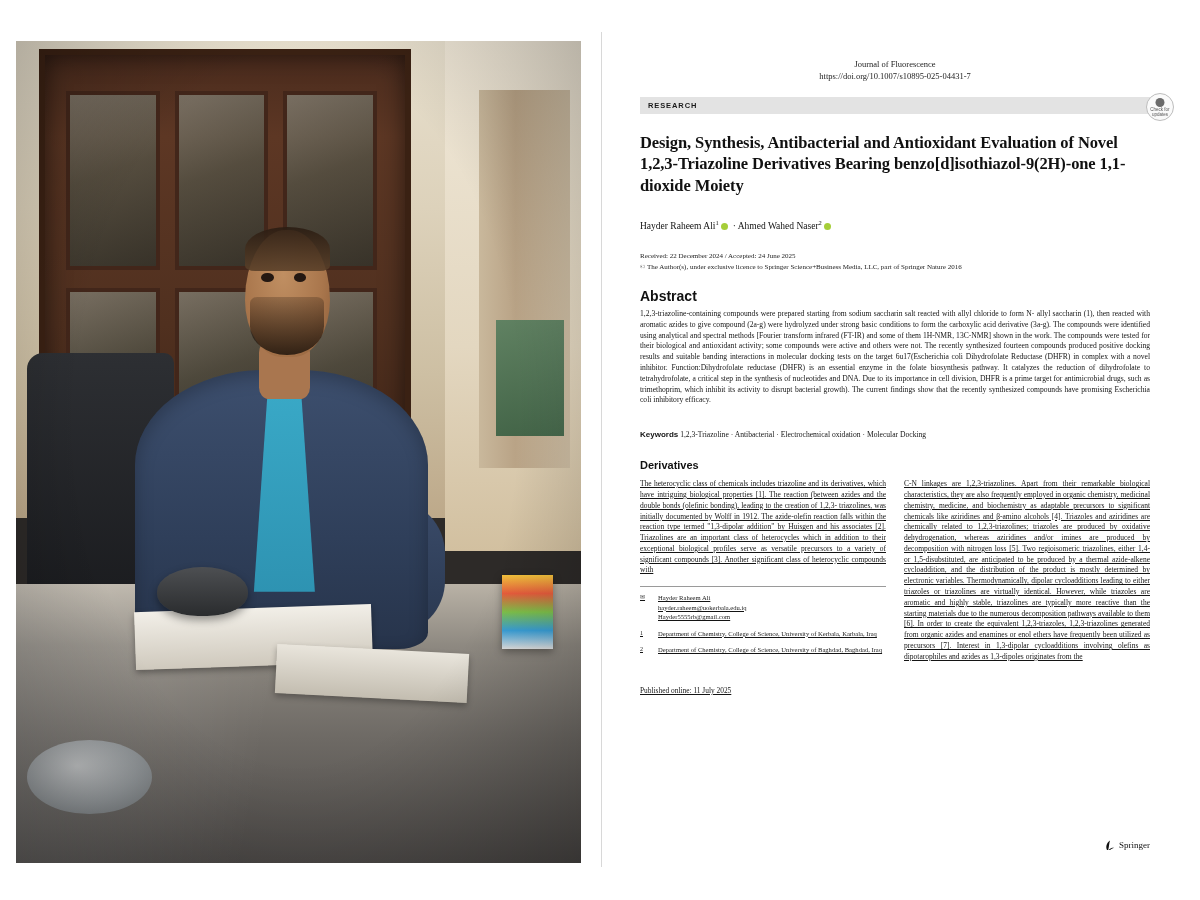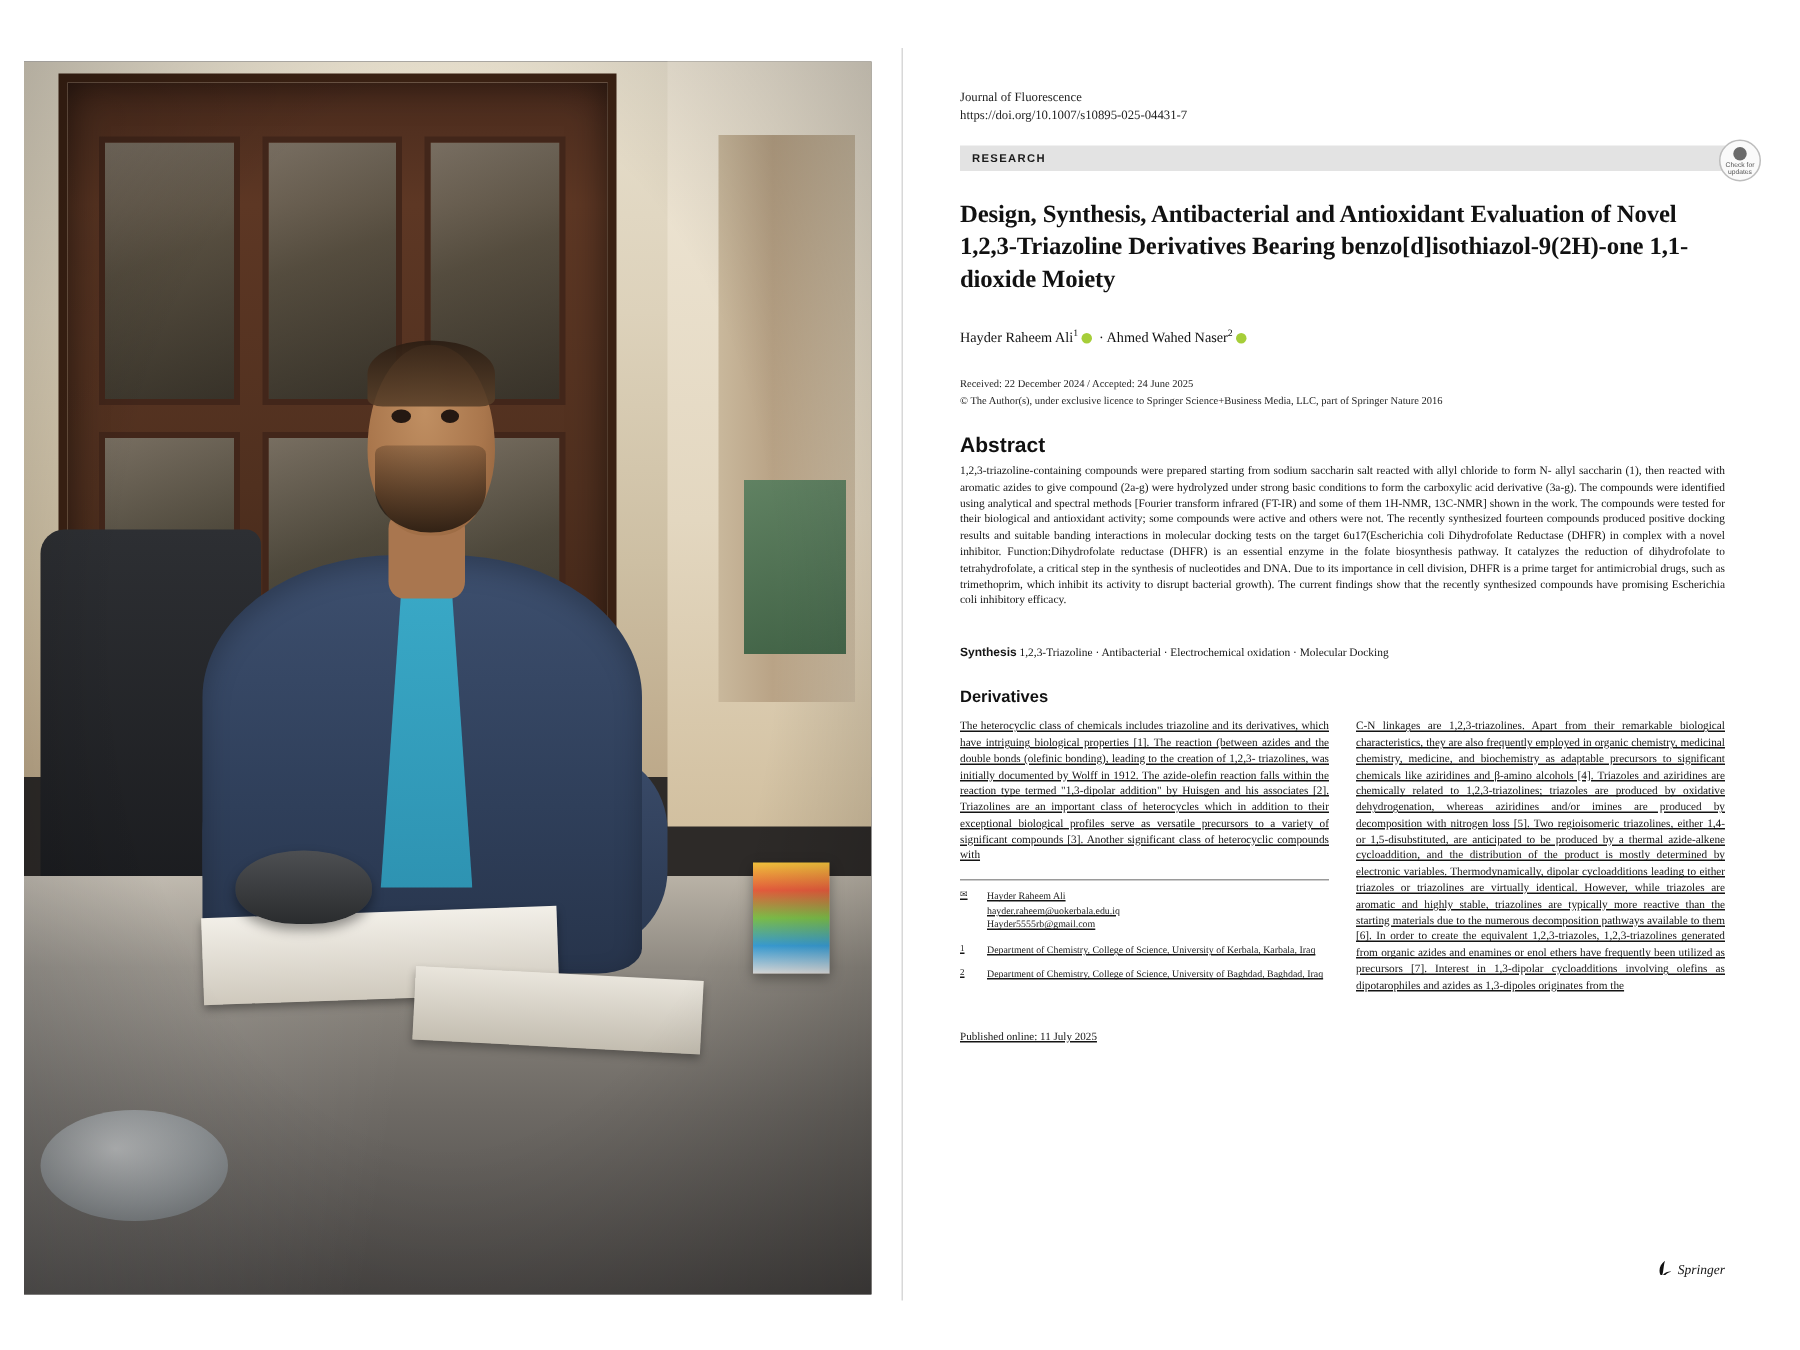--- a/index.html
+++ b/index.html
@@ -275,20 +275,21 @@
     border-left: 1px solid #d8d8d8;
     box-sizing: border-box;
     padding: 26px 34px 12px 38px;
     color: #1b1b1b;
   }
   .journal-line {
     font-size: 8.5px;
     line-height: 1.45;
     color: #222;
     margin-bottom: 14px;
+    text-align: center;
   }
   .research-bar {
     position: relative;
     background: #e3e3e3;
     height: 17px;
     width: 100%;
     display: flex;
     align-items: center;
     padding-left: 8px;
     box-sizing: border-box;
@@ -429,23 +430,21 @@
     color: #141414;
   }
   .springer {
     position: absolute;
     right: 34px;
     bottom: 16px;
     font-family: "Liberation Serif", serif;
     font-size: 9px;
     color: #111;
     display: flex;
-    align-items: center;
     gap: 4px;
-    font-style: italic;
   }
   .springer-logo {
     display: inline-block;
     width: 10px;
     height: 11px;
   }
   .left-col-block { position: relative; }
 </style>
 </head>
 <body>
@@ -513,21 +512,21 @@
 
     <div class="dates">
       <div>Received: 22 December 2024 / Accepted: 24 June 2025</div>
       <div>© The Author(s), under exclusive licence to Springer Science+Business Media, LLC, part of Springer Nature 2016</div>
     </div>
 
     <div class="sec-head">Abstract</div>
     <div class="abstract">1,2,3-triazoline-containing compounds were prepared starting from sodium saccharin salt reacted with allyl chloride to form N- allyl saccharin (1), then reacted with aromatic azides to give compound (2a-g) were hydrolyzed under strong basic conditions to form the carboxylic acid derivative (3a-g). The compounds were identified using analytical and spectral methods [Fourier transform infrared (FT-IR) and some of them 1H-NMR, 13C-NMR] shown in the work. The compounds were tested for their biological and antioxidant activity; some compounds were active and others were not. The recently synthesized fourteen compounds produced positive docking results and suitable banding interactions in molecular docking tests on the target 6u17(Escherichia coli Dihydrofolate Reductase (DHFR) in complex with a novel inhibitor. Function:Dihydrofolate reductase (DHFR) is an essential enzyme in the folate biosynthesis pathway. It catalyzes the reduction of dihydrofolate to tetrahydrofolate, a critical step in the synthesis of nucleotides and DNA. Due to its importance in cell division, DHFR is a prime target for antimicrobial drugs, such as trimethoprim, which inhibit its activity to disrupt bacterial growth). The current findings show that the recently synthesized compounds have promising Escherichia coli inhibitory efficacy.</div>
 
     <div class="keywords">
-      <b>Synthesis</b>
+      <b>Keywords</b>
       <span>1,2,3-Triazoline · Antibacterial · Electrochemical oxidation · Molecular Docking</span>
     </div>
 
     <div class="intro-head">Derivatives</div>
 
     <div class="cols">
       <div class="col left-col-block">
         <p>The heterocyclic class of chemicals includes triazoline and its derivatives, which have intriguing biological properties [1]. The reaction (between azides and the double bonds (olefinic bonding), leading to the creation of 1,2,3- triazolines, was initially documented by Wolff in 1912. The azide-olefin reaction falls within the reaction type termed "1,3-dipolar addition" by Huisgen and his associates [2]. Triazolines are an important class of heterocycles which in addition to their exceptional biological profiles serve as versatile precursors to a variety of significant compounds [3]. Another significant class of heterocyclic compounds with</p>
 
         <div class="footnotes">

